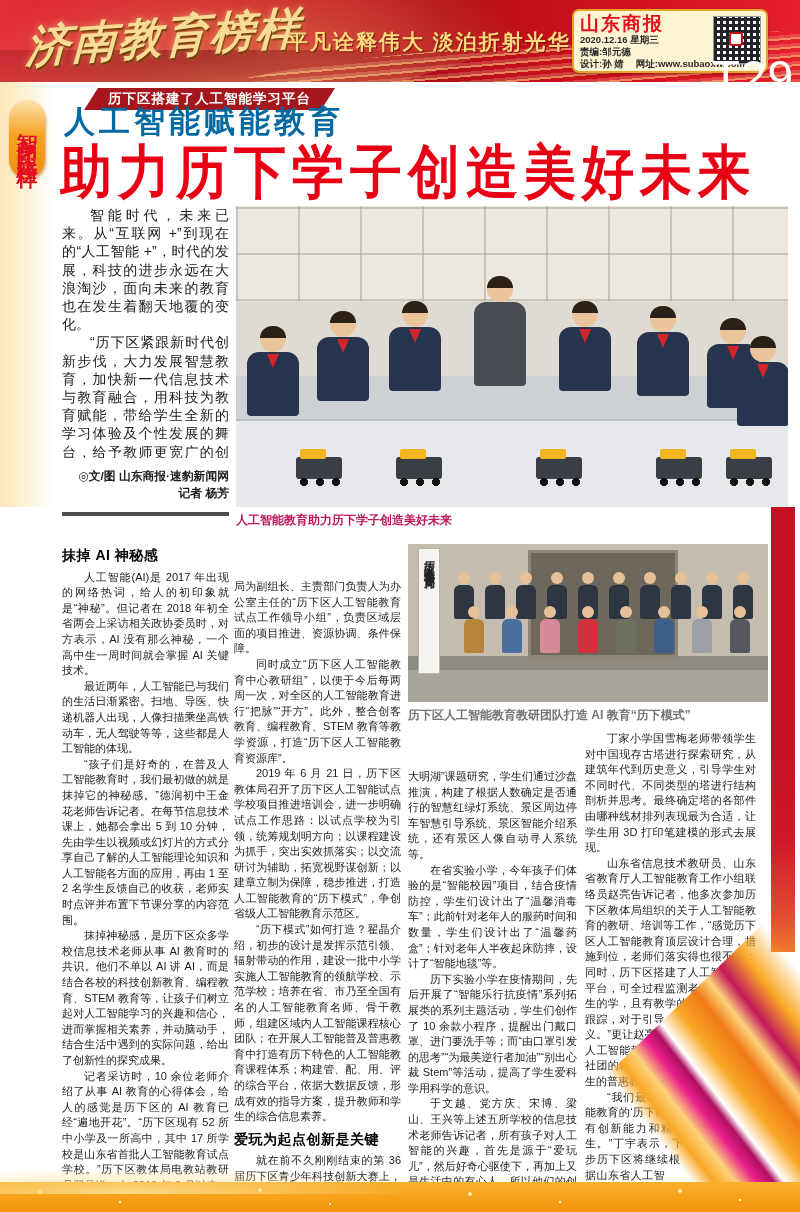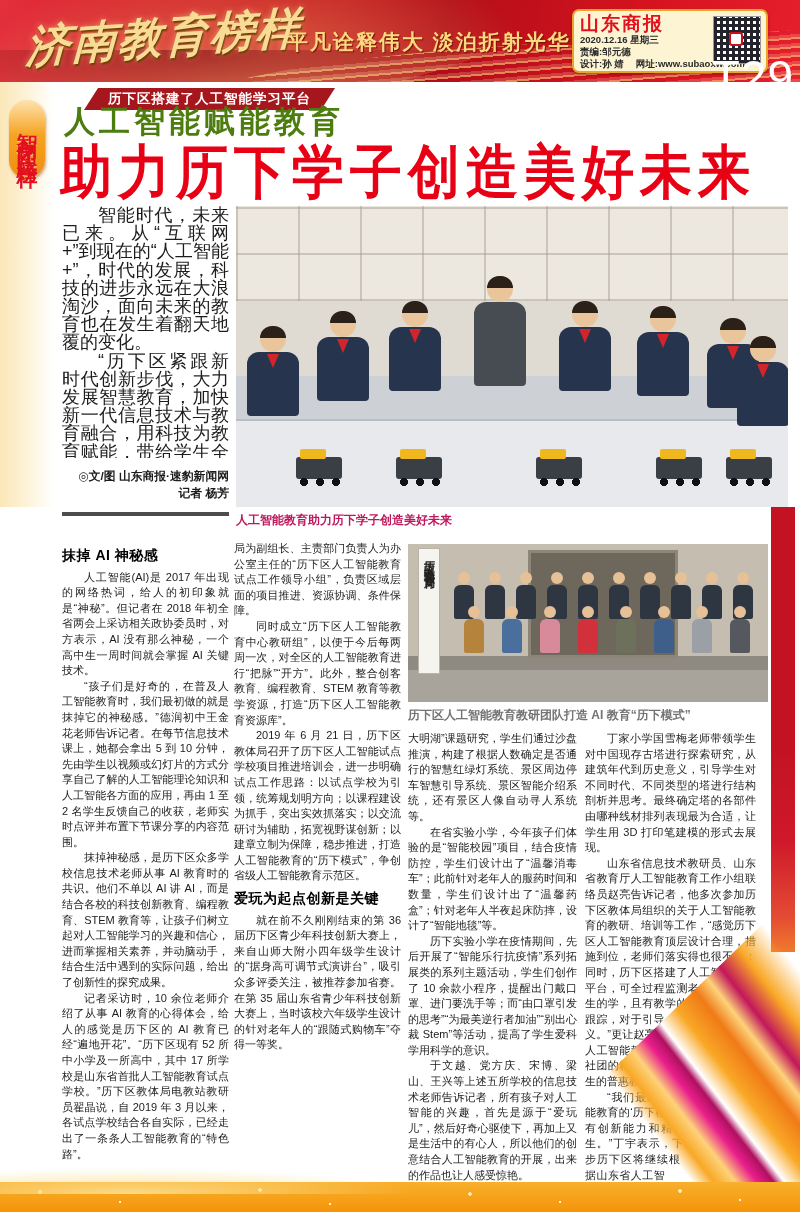--- a/index.html
+++ b/index.html
@@ -40,29 +40,29 @@
       background:linear-gradient(90deg,#fbe7b8,#fdf4dc 55%,#fff);}
   .capsule{position:absolute;left:9px;top:18px;width:36px;padding:16px 0;border-radius:20px;
       background:linear-gradient(180deg,#fde3ae,#f6a322 45%,#ef8d0e);box-shadow:1px 2px 3px rgba(150,80,0,.5);
       text-align:center;}
   .capsule span{writing-mode:vertical-rl;font-size:21px;font-weight:900;color:#e3101d;letter-spacing:7px;
       text-shadow:0 1px 0 rgba(255,255,255,.6);}
   
   .kicker{position:absolute;left:84px;top:88px;height:22px;line-height:22px;padding:0 24px;
       background:#a5171c;color:#fff;font-size:13.5px;font-weight:bold;letter-spacing:1px;
       clip-path:polygon(14px 0,100% 0,calc(100% - 14px) 100%,0 100%);}
-  .hl-sub{position:absolute;left:64px;top:101px;font-size:31px;font-weight:700;color:#4d7c0f;letter-spacing:4px;}
+  .hl-sub{position:absolute;left:64px;top:101px;font-size:31px;font-weight:700;color:#0369a1;letter-spacing:4px;}
   .hl-main{position:absolute;left:60px;top:134px;font-size:52px;font-weight:900;color:#e80015;
       letter-spacing:6px;transform:scaleY(1.12);transform-origin:top left;white-space:nowrap;}
   
   .colbase{position:absolute;font-size:11px;line-height:15.6px;text-align:justify;overflow:hidden;}
   .colbase p{margin:0;text-indent:2em;}
-  .colbase p.cont{text-indent:0;}
+  .colbase p.cont{text-indent:0;margin-top:38px;}
   .colbase h3{margin:7px 0 6px;font-size:14px;letter-spacing:.5px;color:#000;}
-  .intro{left:62px;top:206px;width:167px;height:252px;font-size:18px;line-height:18.2px;}
+  .intro{left:62px;top:206px;width:167px;height:252px;font-size:14px;line-height:18.2px;}
   .byline{position:absolute;left:62px;top:468px;width:167px;text-align:right;font-weight:bold;
       font-size:11.8px;line-height:17px;}
   .rule{position:absolute;left:62px;top:512px;width:167px;height:4px;background:#4d4d4d;}
   .col1{left:62px;top:541px;width:167px;height:642px;}
   .col2{left:234px;top:541px;width:167px;height:642px;}
   .col3{left:408px;top:731px;width:169px;height:452px;}
   .col4{left:585px;top:731px;width:171px;height:452px;}
   .float-cut{float:right;width:150px;height:150px;margin-left:4px;
       shape-outside:polygon(100% 0,100% 100%,5% 100%);}
   
@@ -228,28 +228,30 @@
         <div class="robot" style="left: 300px;"></div>
         <div class="robot" style="left: 420px;"></div>
         <div class="robot" style="left: 490px;"></div>
       </div>
   </div>
   <div class="photo1cap">人工智能教育助力历下学子创造美好未来</div>
 
   <div class="colbase col1">
       <h3>抹掉 AI 神秘感</h3>
       <p>人工智能(AI)是 2017 年出现的网络热词，给人的初印象就是“神秘”。但记者在 2018 年初全省两会上采访相关政协委员时，对方表示，AI 没有那么神秘，一个高中生一周时间就会掌握 AI 关键技术。</p>
+      <p>最近两年，人工智能已与我们的生活日渐紧密。扫地、导医、快递机器人出现，人像扫描乘坐高铁动车，无人驾驶等等，这些都是人工智能的体现。</p>
       <p>“孩子们是好奇的，在普及人工智能教育时，我们最初做的就是抹掉它的神秘感。”德润初中王金花老师告诉记者。在每节信息技术课上，她都会拿出 5 到 10 分钟，先由学生以视频或幻灯片的方式分享自己了解的人工智能理论知识和人工智能各方面的应用，再由 1 至 2 名学生反馈自己的收获，老师实时点评并布置下节课分享的内容范围。</p>
       <p>抹掉神秘感，是历下区众多学校信息技术老师从事 AI 教育时的共识。他们不单以 AI 讲 AI，而是结合各校的科技创新教育、编程教育、STEM 教育等，让孩子们树立起对人工智能学习的兴趣和信心，进而掌握相关素养，并动脑动手，结合生活中遇到的实际问题，给出了创新性的探究成果。</p>
       <p>记者采访时，10 余位老师介绍了从事 AI 教育的心得体会，给人的感觉是历下区的 AI 教育已经“遍地开花”。“历下区现有 52 所中小学及一所高中，其中 17 所学校是山东省首批人工智能教育试点学校。”历下区教体局电教站教研员翟晶说，自 2019 年 3 月以来，各试点学校结合各自实际，已经走出了一条条人工智能教育的“特色路”。</p>
     </div>
   <div class="colbase col2">
       <p class="cont">局为副组长、主责部门负责人为办公室主任的“历下区人工智能教育试点工作领导小组”，负责区域层面的项目推进、资源协调、条件保障。</p>
       <p>同时成立“历下区人工智能教育中心教研组”，以便于今后每两周一次，对全区的人工智能教育进行“把脉”“开方”。此外，整合创客教育、编程教育、STEM 教育等教学资源，打造“历下区人工智能教育资源库”。</p>
       <p>2019 年 6 月 21 日，历下区教体局召开了历下区人工智能试点学校项目推进培训会，进一步明确试点工作思路：以试点学校为引领，统筹规划明方向；以课程建设为抓手，突出实效抓落实；以交流研讨为辅助，拓宽视野谋创新；以建章立制为保障，稳步推进，打造人工智能教育的“历下模式”，争创省级人工智能教育示范区。</p>
+      <p>“历下模式”如何打造？翟晶介绍，初步的设计是发挥示范引领、辐射带动的作用，建设一批中小学实施人工智能教育的领航学校、示范学校；培养在省、市乃至全国有名的人工智能教育名师、骨干教师，组建区域内人工智能课程核心团队；在开展人工智能普及普惠教育中打造有历下特色的人工智能教育课程体系；构建管、配、用、评的综合平台，依据大数据反馈，形成有效的指导方案，提升教师和学生的综合信息素养。</p>
       <h3>爱玩为起点创新是关键</h3>
       <p>就在前不久刚刚结束的第 36 届历下区青少年科技创新大赛上，来自山师大附小四年级学生设计的“据身高可调节式演讲台”，吸引众多评委关注，被推荐参加省赛。在第 35 届山东省青少年科技创新大赛上，当时该校六年级学生设计的针对老年人的“跟随式购物车”夺得一等奖。</p>
     </div>
 
   <div class="photo photo2">
     <div class="door"></div>
     <div class="sign">
       <span>历下区教育和体育局</span>
     </div>
     <div id="people">

